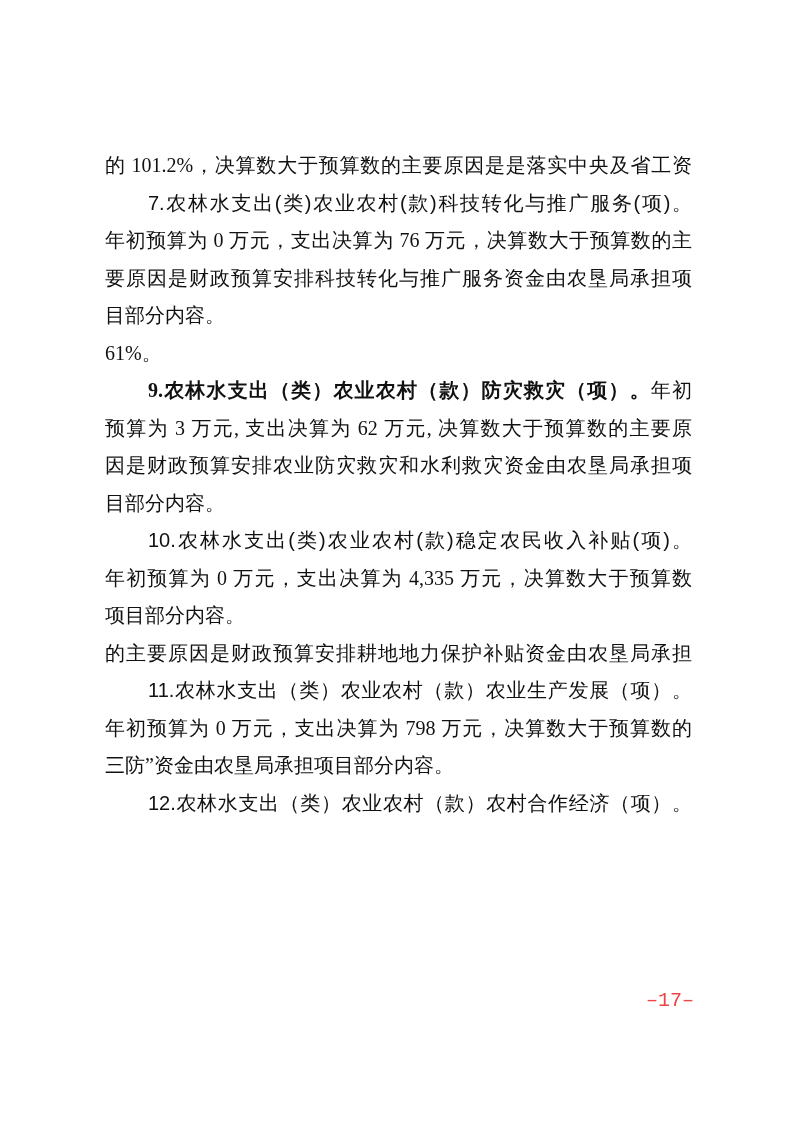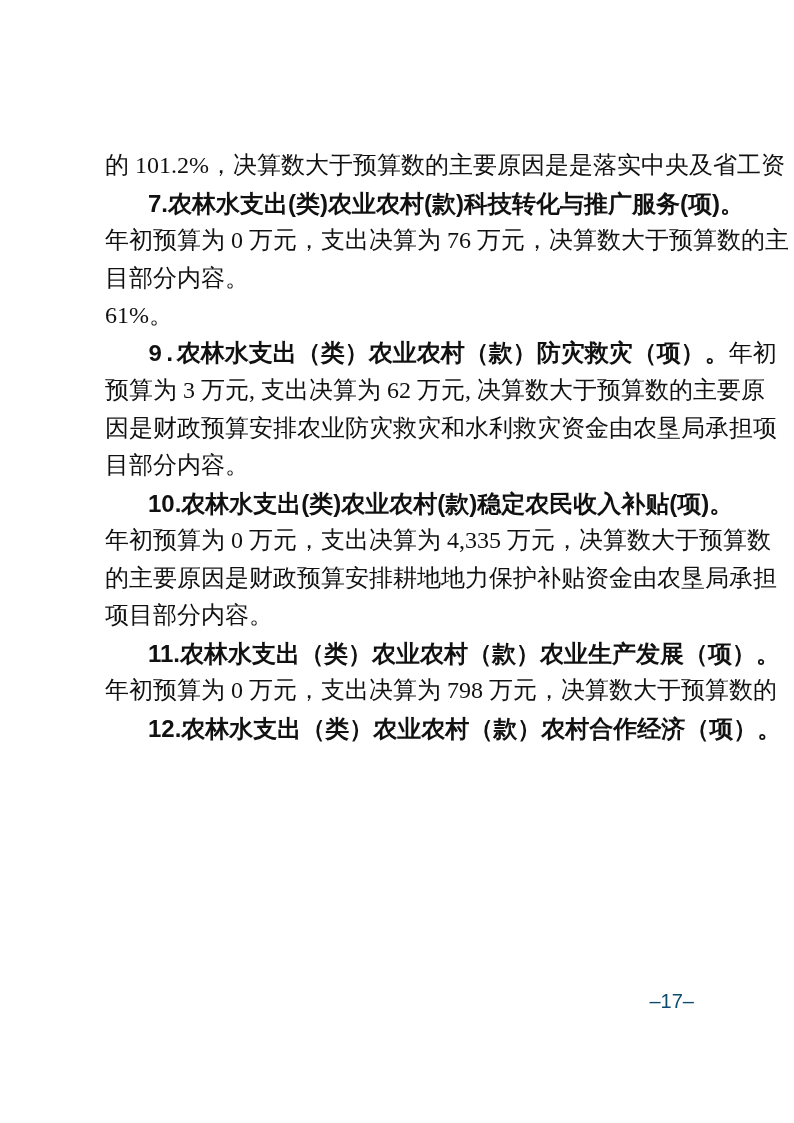--- a/index.html
+++ b/index.html
@@ -18,78 +18,80 @@
   }
   .textblock {
     position: absolute;
     left: 105px;
     top: 147px;
     width: 587px;
   }
   .line {
     height: 37.5px;
     line-height: 37.5px;
-    font-size: 24px;
+    font-size: 20px;
     white-space: nowrap;
     text-align: left;
   }
   .jf {
     text-align: justify;
     text-align-last: justify;
   }
   .ind {
     text-indent: 43px;
   }
   .head, .head span.h {
     font-family: "Liberation Sans", "DejaVu Sans", sans-serif;
-    font-weight: 700;
+    font-weight: 400;
   }
   .mixed .h {
-    font-family: Liberation Mono, monospace;
+    font-family: Liberation Serif, serif;
     font-weight: 700;
   }
   .mixed .t {
     font-family: "Liberation Serif", "DejaVu Serif", serif;
     font-weight: 400;
   }
   .pagenum {
     position: absolute;
     top: 988px;
     right: 100px;
     font-size: 20px;
     line-height: 26px;
-    font-family: Liberation Sans, sans-serif;
-    color: #0c4a6e;
+    font-family: Liberation Mono, monospace;
+    color: #ef4444;
   }
 </style>
 </head>
 <body>
 
 <div class="page">
   <div class="textblock">
 
     <div class="line jf"><span>的 101.2%，决算数大于预算数的主要原因是是落实中央及省工资</span></div>
 
     <div class="line jf ind head"><span>7.农林水支出(类)农业农村(款)科技转化与推广服务(项)。</span></div>
     <div class="line jf"><span>年初预算为 0 万元，支出决算为 76 万元，决算数大于预算数的主</span></div>
+    <div class="line jf"><span>要原因是财政预算安排科技转化与推广服务资金由农垦局承担项</span></div>
     <div class="line"><span>目部分内容。</span></div>
 
     <div class="line"><span>61%。</span></div>
 
     <div class="line jf ind mixed"><span class="h">9.农林水支出（类）农业农村（款）防灾救灾（项）。</span><span class="t">年初</span></div>
     <div class="line jf"><span>预算为 3 万元, 支出决算为 62 万元, 决算数大于预算数的主要原</span></div>
     <div class="line jf"><span>因是财政预算安排农业防灾救灾和水利救灾资金由农垦局承担项</span></div>
     <div class="line"><span>目部分内容。</span></div>
 
     <div class="line jf ind head"><span>10.农林水支出(类)农业农村(款)稳定农民收入补贴(项)。</span></div>
     <div class="line jf"><span>年初预算为 0 万元，支出决算为 4,335 万元，决算数大于预算数</span></div>
+    <div class="line"><span>项目部分内容。</span></div>
     <div class="line jf"><span>的主要原因是财政预算安排耕地地力保护补贴资金由农垦局承担</span></div>
-    <div class="line"><span>项目部分内容。</span></div>
 
     <div class="line jf ind head"><span>11.农林水支出（类）农业农村（款）农业生产发展（项）。</span></div>
     <div class="line jf"><span>年初预算为 0 万元，支出决算为 798 万元，决算数大于预算数的</span></div>
+    <div class="line"><span>三防”资金由农垦局承担项目部分内容。</span></div>
 
     <div class="line jf ind head"><span>12.农林水支出（类）农业农村（款）农村合作经济（项）。</span></div>
 
   </div>
 
   <div class="pagenum">–17–</div>
 </div>
 
 </body></html>

